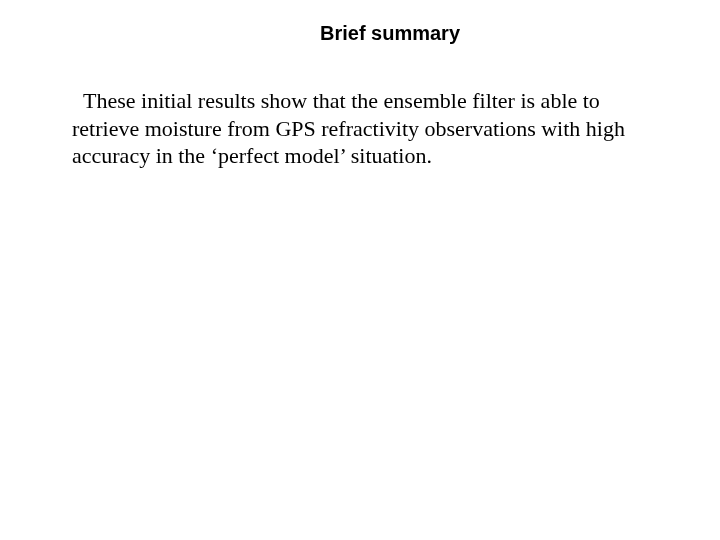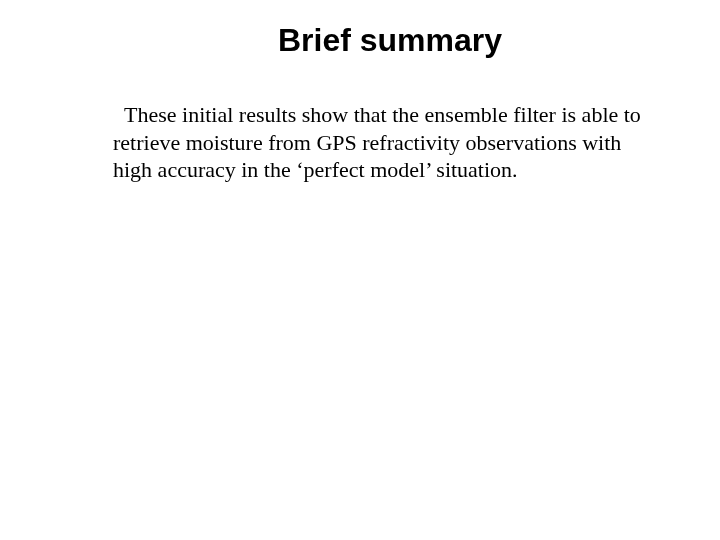--- a/index.html
+++ b/index.html
@@ -1,19 +1,19 @@
 <!DOCTYPE html>
 <html><head>
 <meta charset="utf-8">
 <style>
   * { margin: 0; padding: 0; box-sizing: border-box; }
   html, body { width: 720px; height: 540px; background: #fff; font-family: "Times New Roman", Times, serif; color: #000; }
   .slide { width: 720px; height: 540px; position: relative; }
-  .title { font-family: Arial, Helvetica, sans-serif; font-weight: 700; font-size: 32px; text-align: center; padding-top: 22px; padding-bottom: 18px; width: 460px; margin-left: 160px; }
-  .body { font-size: 22px; line-height: 1.25; padding: 24px 72px 0 72px; text-align: left; margin-left: 41px; }
+  .title { font-family: Arial, Helvetica, sans-serif; font-weight: 700; font-size: 20px; text-align: center; padding-top: 22px; padding-bottom: 18px; width: 460px; margin-left: 160px; }
+  .body { font-size: 22px; line-height: 1.25; padding: 24px 72px 0 72px; text-align: left; }
   .body p { text-indent: 0; }
 </style>
 </head>
 <body>
 
 <div class="slide">
   <h1 class="title">Brief summary</h1>
   <div class="body">
     <p>&nbsp;&nbsp;<span>These initial results show that the ensemble filter is able to retrieve moisture from GPS refractivity observations with high accuracy in the ‘perfect model’ situation.</span></p>
   </div>

